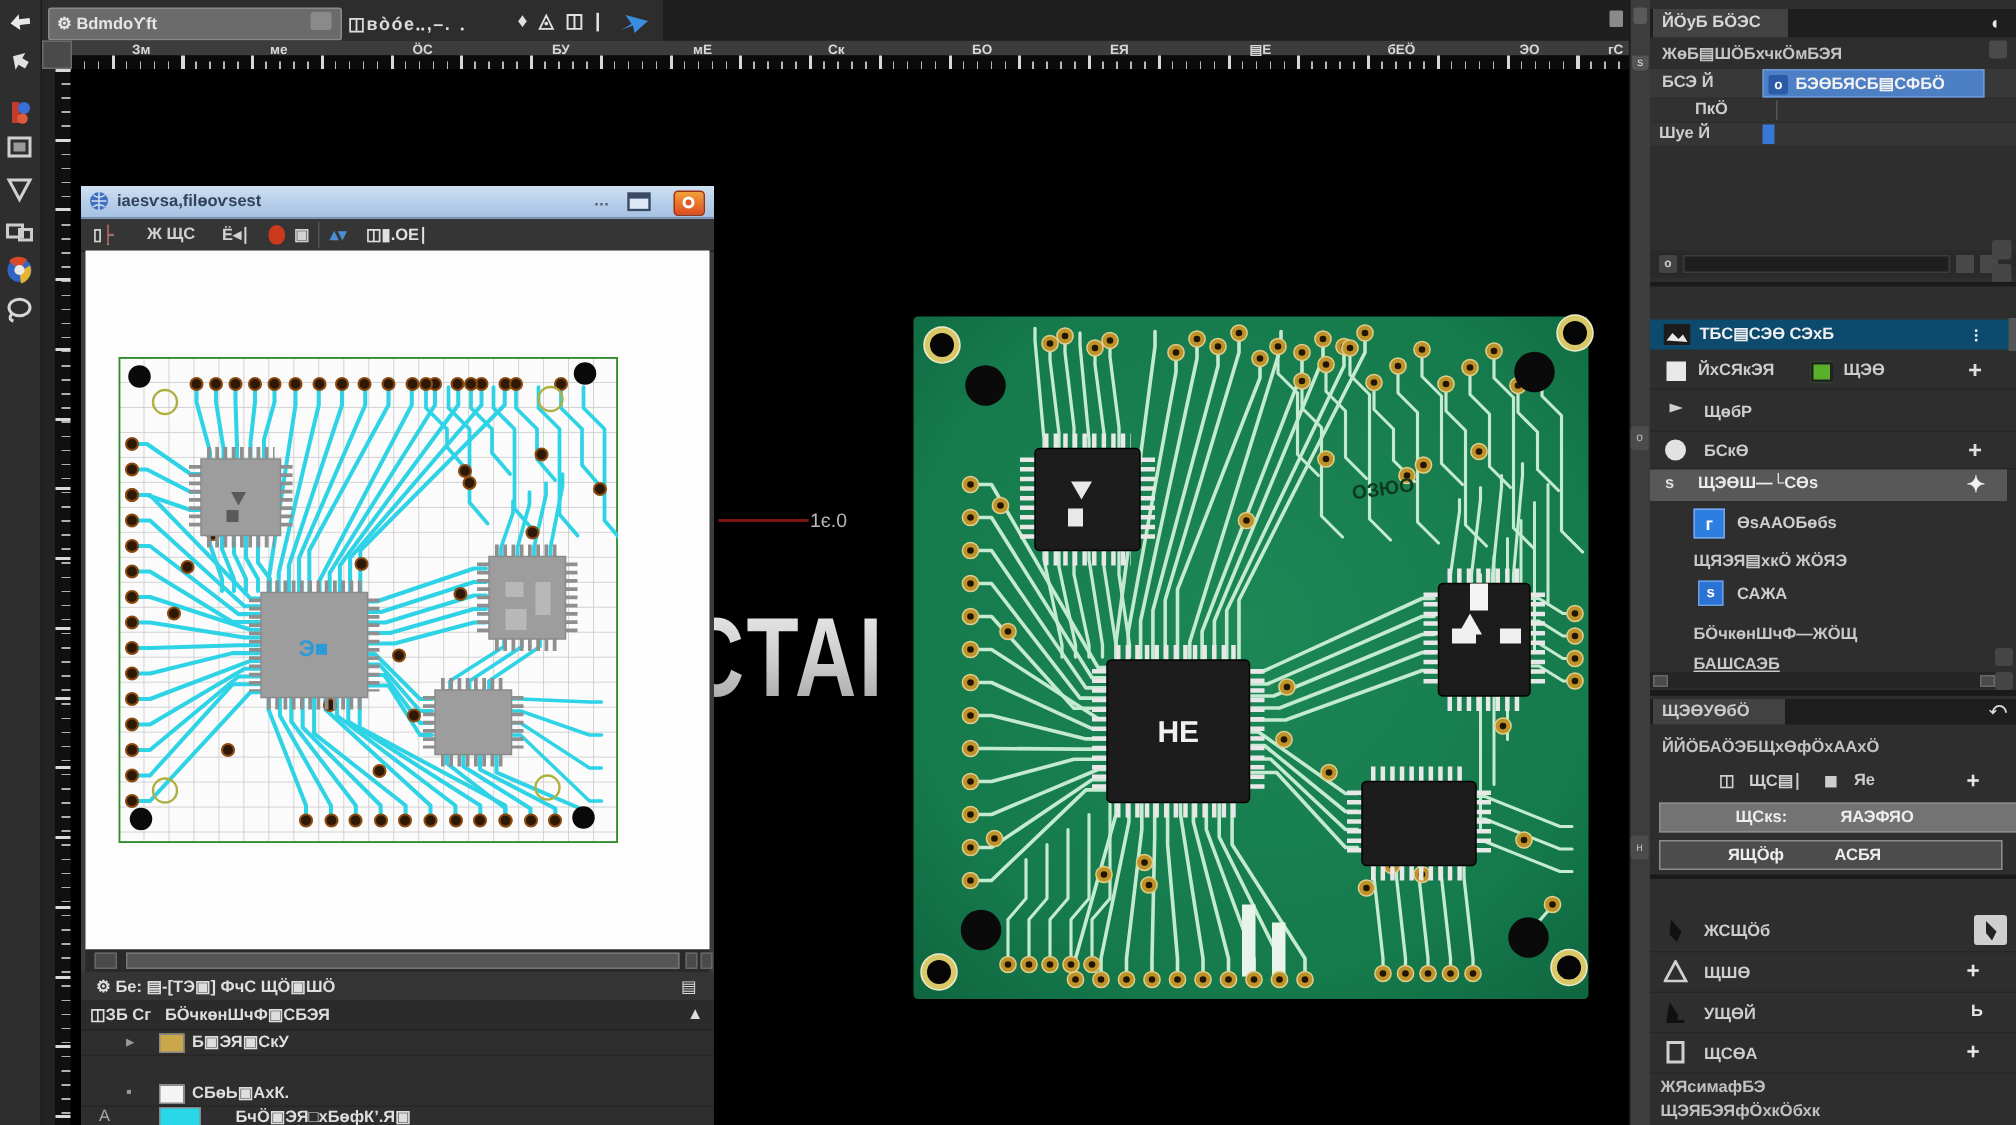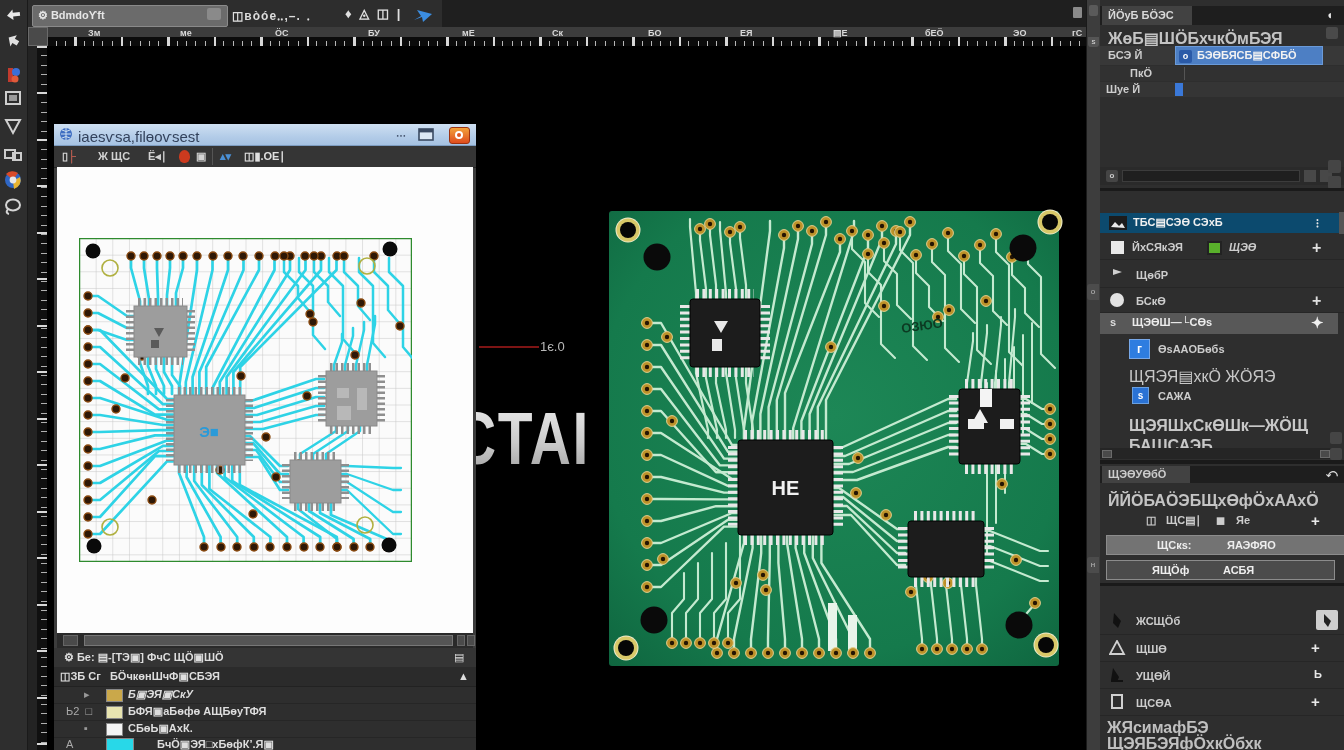--- a/index.html
+++ b/index.html
@@ -1,19 +1,19 @@
 <!DOCTYPE html>
 <html><head>
 <meta charset="utf-8">
 <style>
   html,body{margin:0;padding:0;}
   body{width:1344px;height:750px;background:#000;overflow:hidden;position:relative;
        font-family:"Liberation Sans",sans-serif;-webkit-font-smoothing:antialiased;}
   .abs{position:absolute;}
-  .tx{color:#c8c8c8;font-size:16px;white-space:nowrap;}
+  .tx{color:#c8c8c8;font-size:11px;white-space:nowrap;}
 </style>
 </head>
 <body>
 
 <div class="abs" style="left:0;top:0;width:1344px;height:27px;background:#1f1f1f;"></div>
 <div class="abs" style="left:27px;top:0;width:415px;height:27px;background:#2d2d2d;"></div>
 
 <div class="abs" style="left:32px;top:5px;width:194px;height:20px;background:#6b6b6b;border:1px solid #8a8a8a;border-radius:2px;"></div>
 <div class="abs tx" style="left:38px;top:9px;font-size:11px;color:#e6e6e6;font-weight:bold;">⚙ Bdmdoϒft</div>
 <div class="abs" style="left:207px;top:8px;width:14px;height:12px;background:#8a8a8a;border-radius:2px;"></div>
@@ -409,21 +409,21 @@
     </svg></div>
 
 <div class="abs" style="left:54px;top:124px;width:422px;height:626px;background:#3c3c3c;">
 
   <div class="abs" style="left:0;top:0;width:422px;height:21px;
        background:linear-gradient(180deg,#cfe0f2 0%,#b3cce8 60%,#a6c2e2 100%);border-bottom:1px solid #7d9cc0;">
     <svg class="abs" style="left:5px;top:3px;" width="14" height="14" viewBox="0 0 14 14">
       <circle cx="7" cy="7" r="6" fill="#3f6ec2"></circle>
       <path d="M2 7 H12 M7 1 V13 M3 3 Q7 6 11 3 M3 11 Q7 8 11 11" stroke="#cfe0f0" stroke-width="1" fill="none"></path>
     </svg>
-    <span class="abs" style="left:24px;top:4px;font-size:15px;color:#33425c;font-weight:normal;">іaeѕѵѕа,filөоѵѕеѕt</span>
+    <span class="abs" style="left:24px;top:4px;font-size:11px;color:#33425c;font-weight:bold;">іaeѕѵѕа,filөоѵѕеѕt</span>
     <span class="abs" style="left:342px;top:6px;font-size:10px;color:#4a5a74;font-weight:bold;">⋯</span>
     <svg class="abs" style="left:364px;top:4px;" width="16" height="13" viewBox="0 0 16 13">
       <rect x="1" y="1" width="14" height="11" fill="#dce8f4" stroke="#3a4a62" stroke-width="1.6"></rect>
       <rect x="1" y="1" width="14" height="3.4" fill="#3a4a62"></rect>
     </svg>
     <div class="abs" style="left:395px;top:2.5px;width:19px;height:15px;background:linear-gradient(180deg,#f2a13a,#df4c1e);border-radius:3px;border:1px solid #9c3210;">
       <div class="abs" style="left:5px;top:3px;width:8px;height:8px;border-radius:50%;background:#fff;"></div>
       <div class="abs" style="left:7px;top:5px;width:4px;height:4px;border-radius:50%;background:#e05520;"></div>
     </div>
   </div>
@@ -638,26 +638,21 @@
       <span class="abs" style="left:10px;top:3px;font-weight:bold;">⚙ Бе: ▤-[ТЭ▣] ФчС ЩӦ▣ШӦ</span>
       <span class="abs" style="left:400px;top:3px;">▤</span>
     </div>
     <div class="abs" style="left:0;top:19px;width:422px;height:19px;background:#2b2b2b;border-bottom:1px solid #222;">
       <span class="abs" style="left:6px;top:3px;font-weight:bold;">◫ЗБ Сг &nbsp;&nbsp;БӦчкөнШчФ▣СБЭЯ</span>
       <span class="abs" style="left:404px;top:3px;">▲</span>
     </div>
     <div class="abs" style="left:0;top:38px;width:422px;height:17px;border-bottom:1px solid #262626;">
       <span class="abs" style="left:30px;top:2px;color:#999;">▸</span>
       <div class="abs" style="left:52px;top:3px;width:15px;height:11px;background:#caa84a;border:1px solid #888;"></div>
-      <span class="abs" style="left:74px;top:2px;font-weight:bold;font-style:italic;">Б▣ЭЯ▣СкУ</span>
-    </div>
-    <div class="abs" style="left:0;top:55px;width:422px;height:17px;border-bottom:1px solid #262626;">
-      <span class="abs" style="left:12px;top:2px;color:#aaa;">Ь2&nbsp; □</span>
-      <div class="abs" style="left:52px;top:3px;width:15px;height:11px;background:#e8e4b0;border:1px solid #888;"></div>
-      <span class="abs" style="left:74px;top:2px;font-weight:bold;">БФЯ▣аБөфө АЩБөуТФЯ</span>
+      <span class="abs" style="left:74px;top:2px;font-weight:bold;">Б▣ЭЯ▣СкУ</span>
     </div>
     <div class="abs" style="left:0;top:72px;width:422px;height:17px;border-bottom:1px solid #262626;">
       <span class="abs" style="left:30px;top:2px;color:#999;">▪</span>
       <div class="abs" style="left:52px;top:3px;width:15px;height:11px;background:#f4f4f4;border:1px solid #888;"></div>
       <span class="abs" style="left:74px;top:2px;font-weight:bold;">СБөЬ▣АхК.</span>
     </div>
     <div class="abs" style="left:0;top:89px;width:422px;height:13px;">
       <span class="abs" style="left:12px;top:1px;color:#aaa;">А</span>
       <div class="abs" style="left:52px;top:1px;width:26px;height:12px;background:#28d8e8;border:1px solid #888;"></div>
       <span class="abs" style="left:86px;top:1px;font-weight:bold;margin-left:17px;">БчӦ▣ЭЯ□хБөфК’.Я▣</span>
@@ -711,21 +706,21 @@
         <path d="M2 11 l4 -5 l4 4 l3 -3 l3 5 z" fill="#e8e8e8"></path>
       </svg>
     <span class="abs" style="left:33px;top:3px;color:#f0f0f0;">ТБС▤СЭӨ СЭхБ</span>
     <span class="abs" style="left:216px;top:2px;color:#e8e8e8;">⁝</span>
   </div>
   <div class="abs" style="left:239px;top:212px;width:5px;height:22px;background:#555;"></div>
   <div class="abs" style="left:0;top:237px;width:244px;height:22px;border-bottom:1px solid #262626;">
     <div class="abs" style="left:11px;top:4px;width:13px;height:13px;background:#e8e8e8;"></div>
     <span class="abs" style="left:32px;top:4px;">ЙхСЯкЭЯ</span>
     <div class="abs" style="left:107px;top:3.5px;width:15px;height:14px;background:#59b02b;border:2px solid #222;box-sizing:border-box;"></div>
-    <span class="abs" style="left:129px;top:4px;font-style:italic;">ЩЭӨ</span>
+    <span class="abs" style="left:129px;top:4px;">ЩЭӨ</span>
     <span class="abs" style="left:212px;top:2px;font-size:16px;color:#e0e0e0;">+</span>
   </div>
   <div class="abs" style="left:0;top:263px;width:244px;height:24px;border-bottom:1px solid #262626;">
     <svg class="abs" style="left:11px;top:5px;" width="14" height="13">
         <path d="M2 12 V1 l9 3 l-9 3" fill="#cfcfcf"></path>
       </svg>
     <span class="abs" style="left:36px;top:6px;">ЩөбР</span>
   </div>
   <div class="abs" style="left:0;top:288px;width:244px;height:24px;border-bottom:1px solid #262626;">
     <div class="abs" style="left:10px;top:5px;width:14px;height:14px;border-radius:50%;background:#e2e2e2;"></div>
@@ -734,26 +729,26 @@
   </div>
   <div class="abs" style="left:0;top:313px;width:238px;height:21px;background:#585858;">
     <span class="abs" style="left:10px;top:3px;color:#ddd;">ѕ</span>
     <span class="abs" style="left:32px;top:3px;color:#ececec;">ЩЭӨШ—└СӨѕ</span>
     <span class="abs" style="left:211px;top:1px;font-size:15px;color:#f0f0f0;">✦</span>
   </div>
   <div class="abs" style="left:0;top:337px;width:244px;height:24px;">
     <div class="abs" style="left:29px;top:2px;width:21px;height:20px;background:#2e7de0;border:1px solid #78a8e8;box-sizing:border-box;color:#fff;text-align:center;line-height:18px;font-size:12px;">г</div>
     <span class="abs" style="left:58px;top:6px;">ӨѕААОБөбѕ</span>
   </div>
-  <div class="abs tx" style="left:29px;top:367px;color:#c8c8c8;font-weight:normal;">ЩЯЭЯ▤хкӦ ЖӦЯЭ</div>
+  <div class="abs tx" style="left:29px;top:367px;color:#c8c8c8;font-weight:bold;">ЩЯЭЯ▤хкӦ ЖӦЯЭ</div>
   <div class="abs" style="left:0;top:385px;width:244px;height:24px;">
     <div class="abs" style="left:32px;top:2px;width:17px;height:17px;background:#2a72d4;border:1px solid #6aa0e0;box-sizing:border-box;color:#fff;text-align:center;line-height:15px;font-size:10px;">ѕ</div>
     <span class="abs" style="left:58px;top:5px;">САЖА</span>
   </div>
-  <div class="abs tx" style="left:29px;top:417px;color:#c8c8c8;font-weight:bold;">ЩЭЯШхСкӨШк—ЖӦЩ</div>
+  <div class="abs tx" style="left:29px;top:417px;color:#c8c8c8;font-weight:bold;">БӦчкөнШчФ—ЖӦЩ</div>
   <div class="abs tx" style="left:29px;top:437px;color:#c8c8c8;font-weight:bold;text-decoration:underline;">БАШСАЭБ</div>
   <div class="abs" style="left:0;top:448px;width:236px;height:11px;background:#252525;">
     <div class="abs" style="left:2px;top:1.5px;width:10px;height:8px;background:#4a4a4a;border:1px solid #6a6a6a;box-sizing:border-box;"></div>
     <div class="abs" style="left:220px;top:1.5px;width:10px;height:8px;background:#4a4a4a;border:1px solid #6a6a6a;box-sizing:border-box;"></div>
   </div>
   <div class="abs" style="left:230px;top:432px;width:12px;height:12px;background:#454545;border-radius:2px;"></div>
   <div class="abs" style="left:230px;top:448px;width:12px;height:12px;background:#454545;border-radius:2px;"></div>
   <div class="abs" style="left:0;top:460px;width:244px;height:4px;background:#1a1a1a;"></div>
 
   <div class="abs" style="left:0;top:466px;width:244px;height:17px;background:#1e1e1e;">

